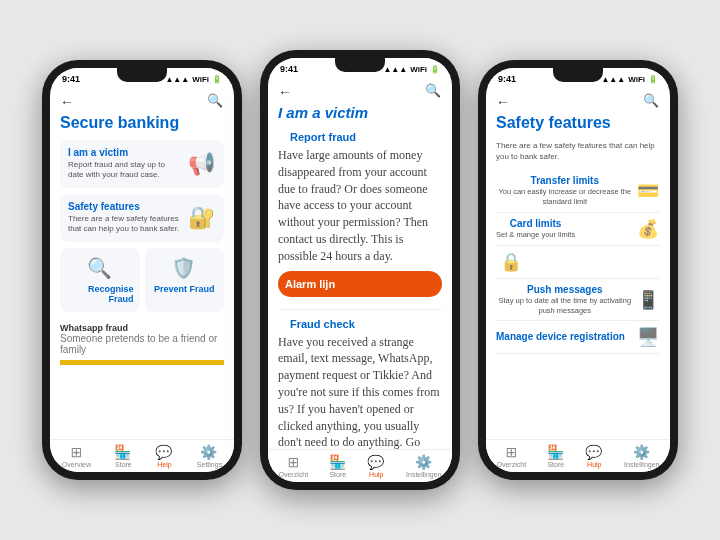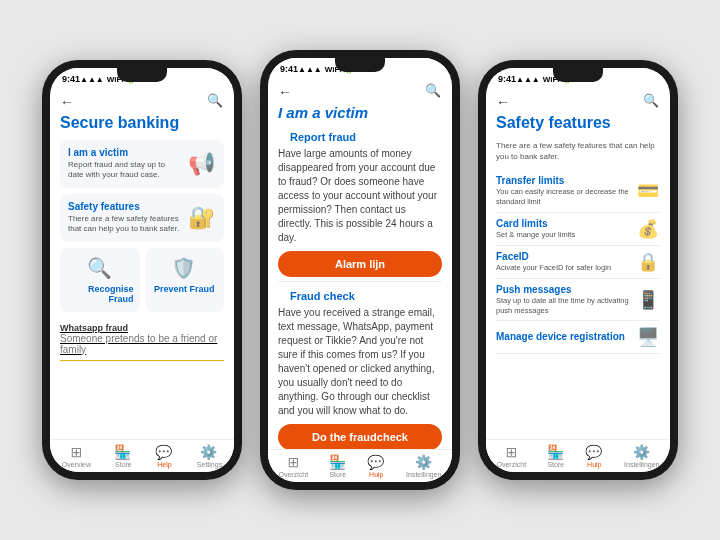--- a/index.html
+++ b/index.html
@@ -33,20 +33,21 @@
       height: 100%;
       background: #fff;
       border-radius: 28px;
       overflow: hidden;
       display: flex;
       flex-direction: column;
     }
     .status-bar {
       background: #fff;
       display: flex;
+      justify-content: space-between;
       align-items: center;
       padding: 6px 12px 2px;
       font-size: 9px;
       font-weight: 600;
     }
     .status-icons {
       display: flex;
       gap: 3px;
       align-items: center;
       font-size: 8px;
@@ -132,22 +133,21 @@
     }
     .section-title-orange {
       color: #e8500a;
       font-size: 12px;
       font-weight: 700;
       font-style: italic;
       margin-bottom: 6px;
     }
     .list-item-row {
       padding: 5px 0;
-      border-bottom: 1px solid #eab308;
-      text-decoration: underline;
+      border-bottom: 5px solid #eab308;
     }
     .list-item-row .item-title {
       font-size: 9px;
       font-weight: 600;
       color: #333;
     }
     .list-item-row .item-sub {
       font-size: 10px;
       color: #777;
     }
@@ -183,52 +183,54 @@
     }
     .section-heading {
       color: #0066cc;
       font-size: 11px;
       font-weight: 700;
       margin-bottom: 4px;
       margin-top: 4px;
       padding-left: 12px;
     }
     .body-text {
-      font-size: 10px;
+      font-size: 12px;
       color: #444;
       line-height: 1.4;
       margin-bottom: 6px;
+      font-family: Liberation Serif, serif;
     }
     .orange-btn {
       background: #e8500a;
       color: #fff;
       border-radius: 20px;
-      text-align: center;
       padding: 7px;
       font-size: 11px;
       font-weight: 700;
+      margin-bottom: 8px;
     }
     .divider {
       border: none;
       border-top: 1px solid #eee;
       margin: 4px 0;
     }
     
     .safety-intro {
       font-size: 8px;
       color: #555;
       margin-bottom: 8px;
       line-height: 1.4;
     }
     .safety-item {
       padding: 5px 0;
       border-bottom: 1px solid #eee;
       display: flex;
       justify-content: space-between;
       align-items: center;
+      text-align: center;
     }
     .safety-item-text h4 {
       color: #0066cc;
       font-size: 10px;
       font-weight: 600;
       margin-bottom: 1px;
     }
     .safety-item-text p {
       font-size: 7.5px;
       color: #555;
@@ -395,24 +397,20 @@
           <div class="safety-icon">💳</div>
         </div>
         <div class="safety-item">
           <div class="safety-item-text">
             <h4>Card limits</h4>
             <p>Set &amp; mange your limits</p>
           </div>
           <div class="safety-icon">💰</div>
         </div>
         <div class="safety-item">
-          <div class="safety-item-text">
-            <h4>FaceID</h4>
-            <p>Acivate your FaceID for safer login</p>
-          </div>
           <div class="safety-icon">🔒</div>
         </div>
         <div class="safety-item">
           <div class="safety-item-text">
             <h4>Push messages</h4>
             <p>Stay up to date all the time by activating push messages</p>
           </div>
           <div class="safety-icon">📱</div>
         </div>
         <div class="safety-item">

